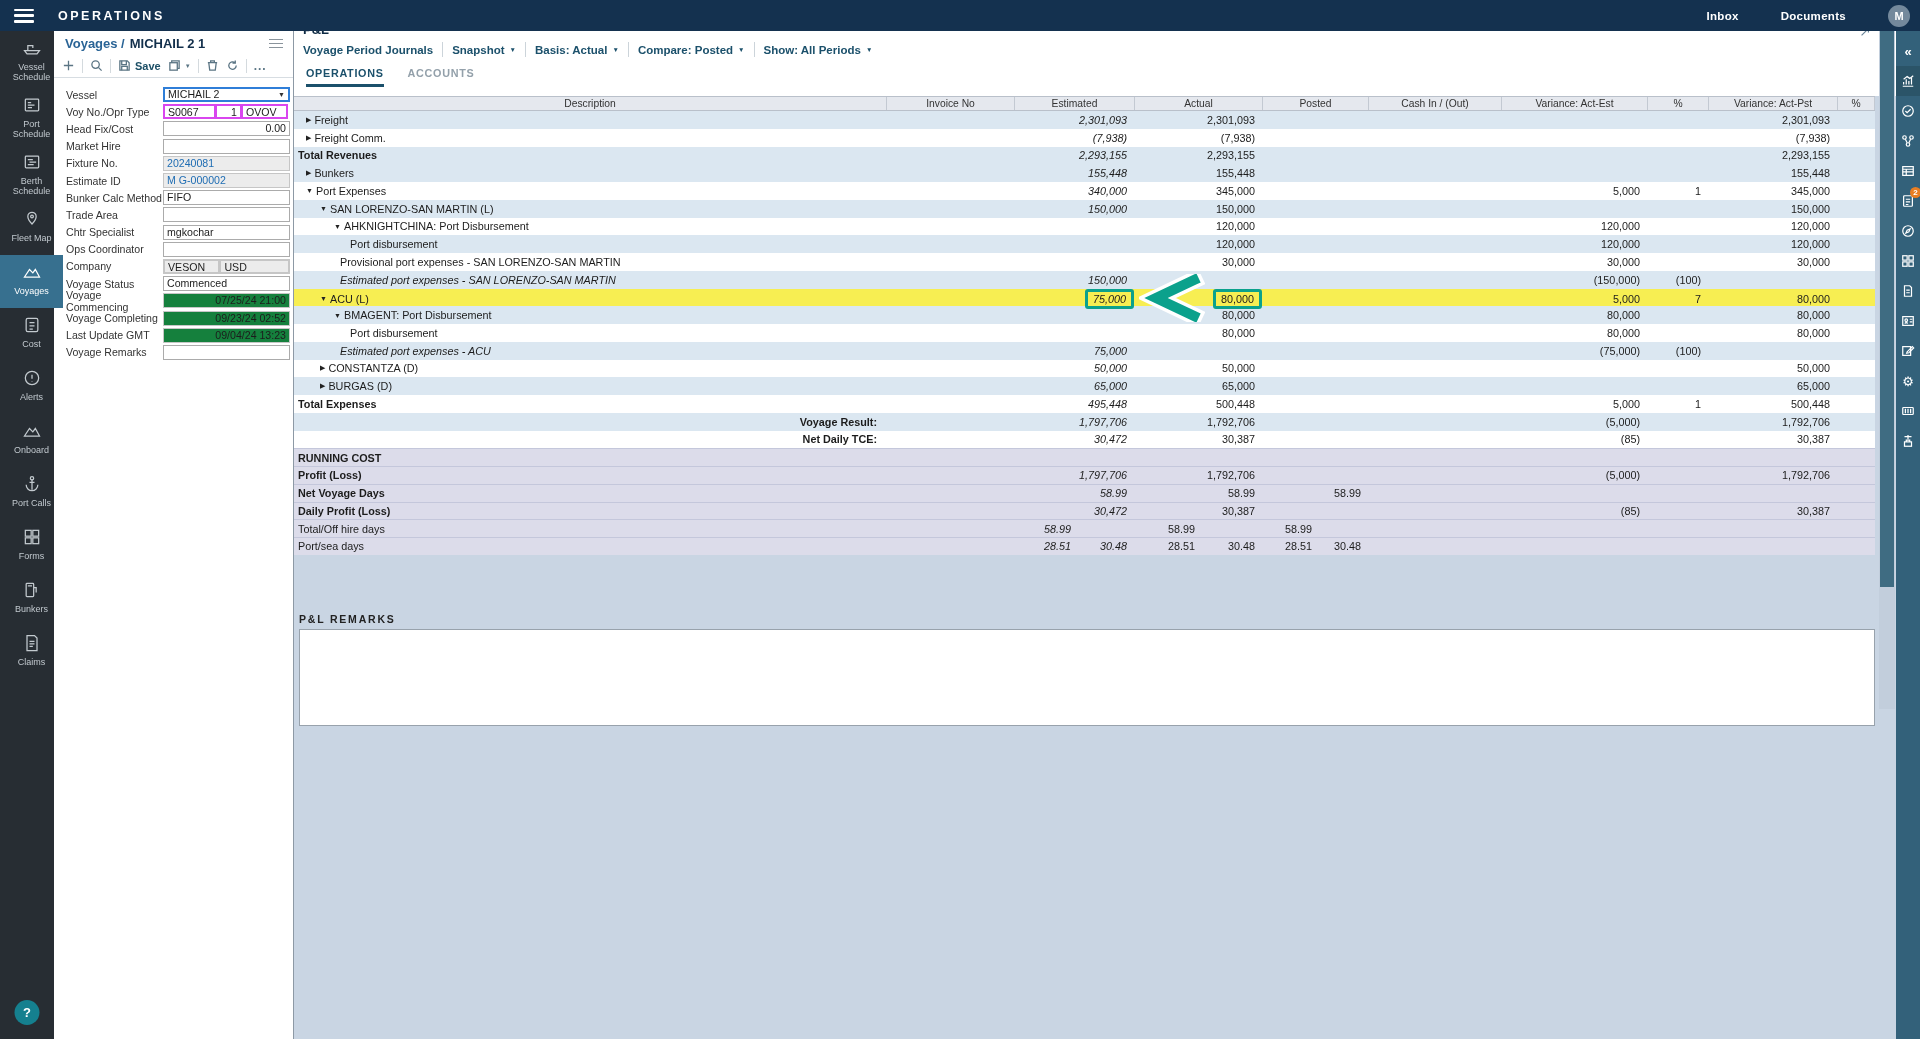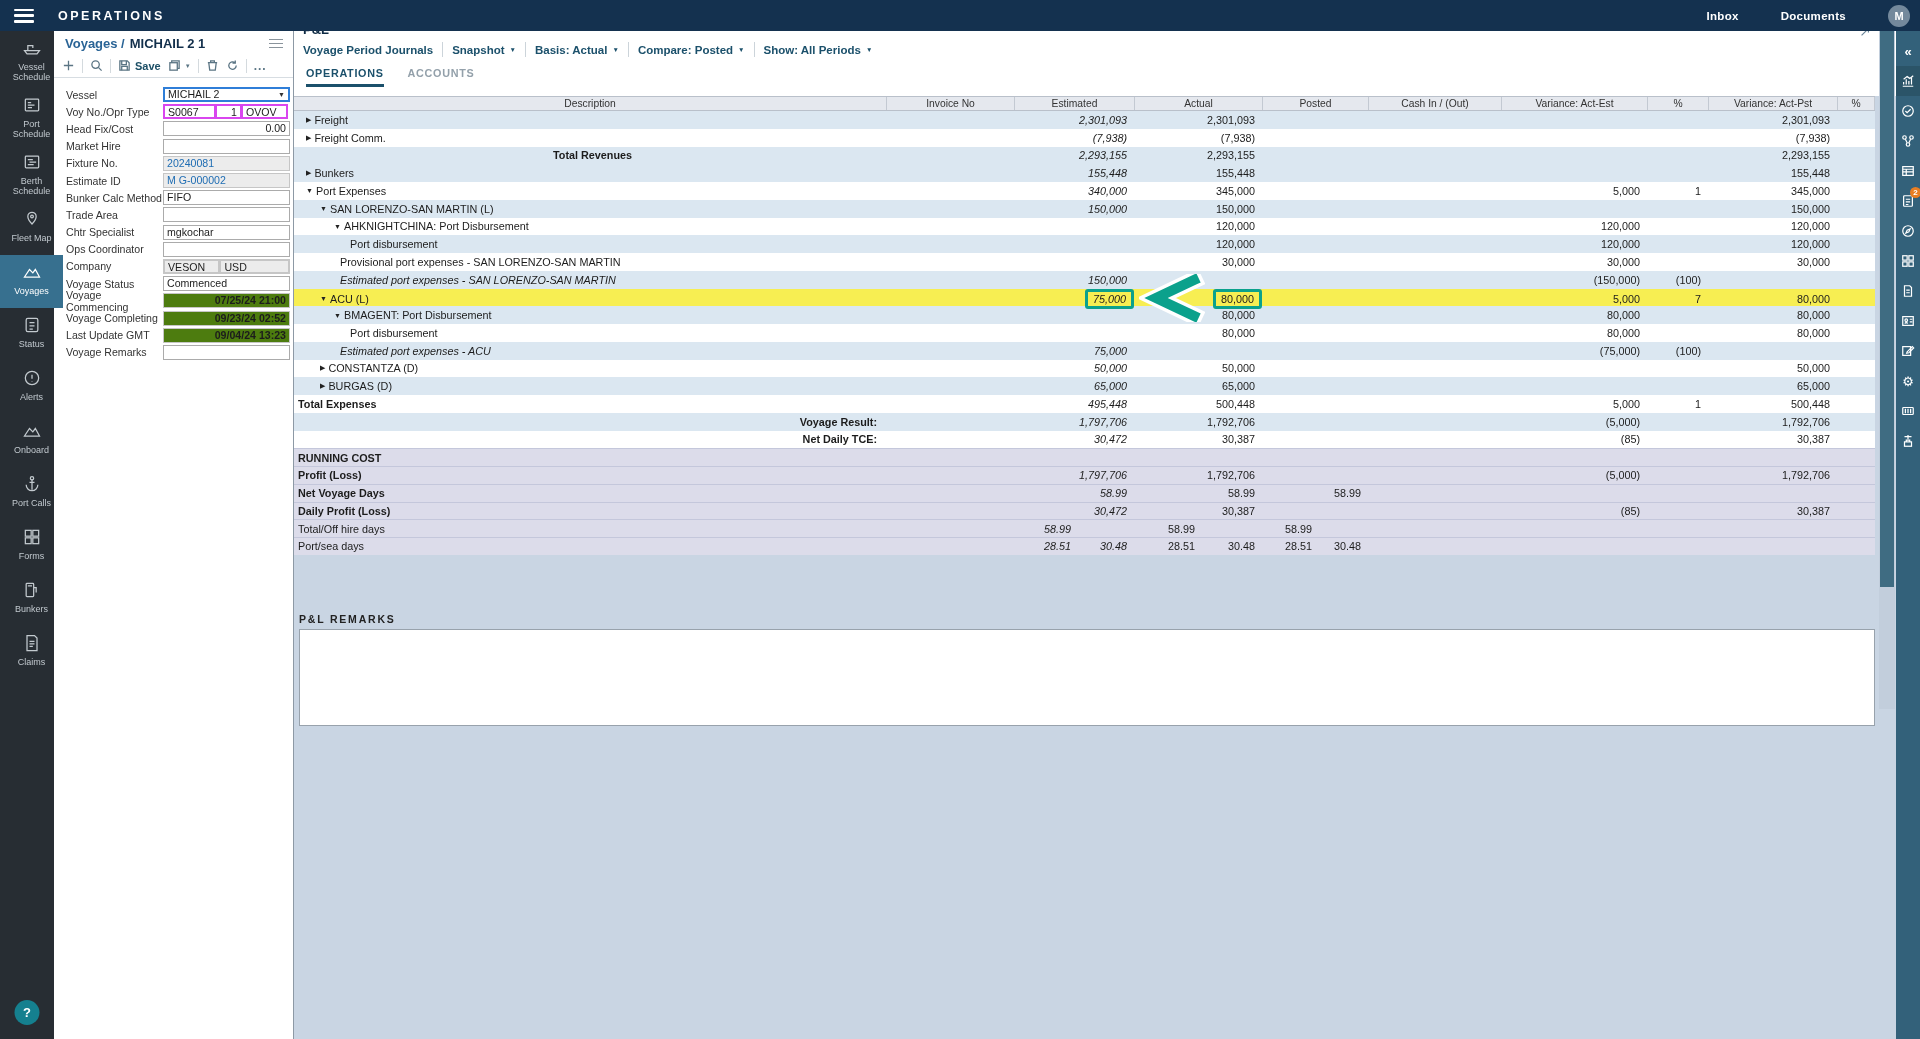--- a/index.html
+++ b/index.html
@@ -49,21 +49,21 @@
   .tdiv { width:1px; height:14px; background:#d4dade; }
   .more-dots { color:#5b7584; font-size:12px; font-weight:bold; letter-spacing:1px; }
   .tool-caret { font-size:6px; color:#5b7584; }
 
   .vp-fields { padding-top:8px; }
   .frow { display:flex; align-items:center; height:17.2px; padding-left:12px; }
   .flabel { width:97px; font-size:10.6px; color:#333; }
   .fwrap { width:127px; display:flex; height:15px; }
   .inp { flex:1; border:1px solid #ababab; background:#fff; font-size:10.6px; color:#1c1c1c;
     padding:0 3px; line-height:13px; overflow:hidden; white-space:nowrap; }
-  .inp.ro { background:#4d7c0f; border-color:#c6c6c6;font-weight:bold; }
+  .inp.ro { background:#15803d; border-color:#c6c6c6; }
   .inp.link { color:#1f6db3; background:#ececec; border-color:#c6c6c6; }
   .inp.r { text-align:right; }
   .inp.focus { border:2px solid #2f7ed8; display:flex; justify-content:space-between; align-items:center; line-height:11px; }
   .sel-caret { font-size:7px; color:#333; margin-left:3px; }
   .cell { border:2px solid #d946ef; font-size:10.6px; color:#1c1c1c; padding:0 3px; line-height:13px; overflow:hidden; }
   .cell + .cell { margin-left:-1px; }
   .cell.ro { background:#ececec; border-color:#c6c6c6; }
   .cell.r { text-align:right; }
 
   
@@ -190,21 +190,21 @@
       </span>
     <span class="slabel">Voyages</span>
   </div>
   <div class="side-item">
     <span class="sicon">
         <svg width="20" height="20" viewBox="0 0 24 24">
           <rect x="5" y="4" width="14" height="16" rx="2"></rect>
           <path d="M9 9h6M9 13h6M9 17h4"></path>
         </svg>
       </span>
-    <span class="slabel">Status</span>
+    <span class="slabel">Cost</span>
   </div>
   <div class="side-item">
     <span class="sicon">
         <svg width="20" height="20" viewBox="0 0 24 24">
           <circle cx="12" cy="12" r="8"></circle>
           <path d="M12 8v5"></path>
           <path d="M12 16v.5"></path>
         </svg>
       </span>
     <span class="slabel">Alerts</span>
@@ -494,21 +494,21 @@
     <div class="c num est-col col-est">(7,938)</div>
     <div class="c num col-act">(7,938)</div>
     <div class="c num col-post"></div>
     <div class="c num col-cash"></div>
     <div class="c num col-vae"></div>
     <div class="c num col-pae"></div>
     <div class="c num col-vap">(7,938)</div>
     <div class="c num col-pap"></div>
   </div>
         <div class="trow bg-a bold">
-    <div class="c desc" style="padding-left: 4px; justify-content: center;">
+    <div class="c desc" style="padding-left: 4px;">
             <span class="dlabel">Total Revenues</span>
           </div>
     <div class="c num col-inv"></div>
     <div class="c num est-col col-est">2,293,155</div>
     <div class="c num col-act">2,293,155</div>
     <div class="c num col-post"></div>
     <div class="c num col-cash"></div>
     <div class="c num col-vae"></div>
     <div class="c num col-pae"></div>
     <div class="c num col-vap">2,293,155</div>

